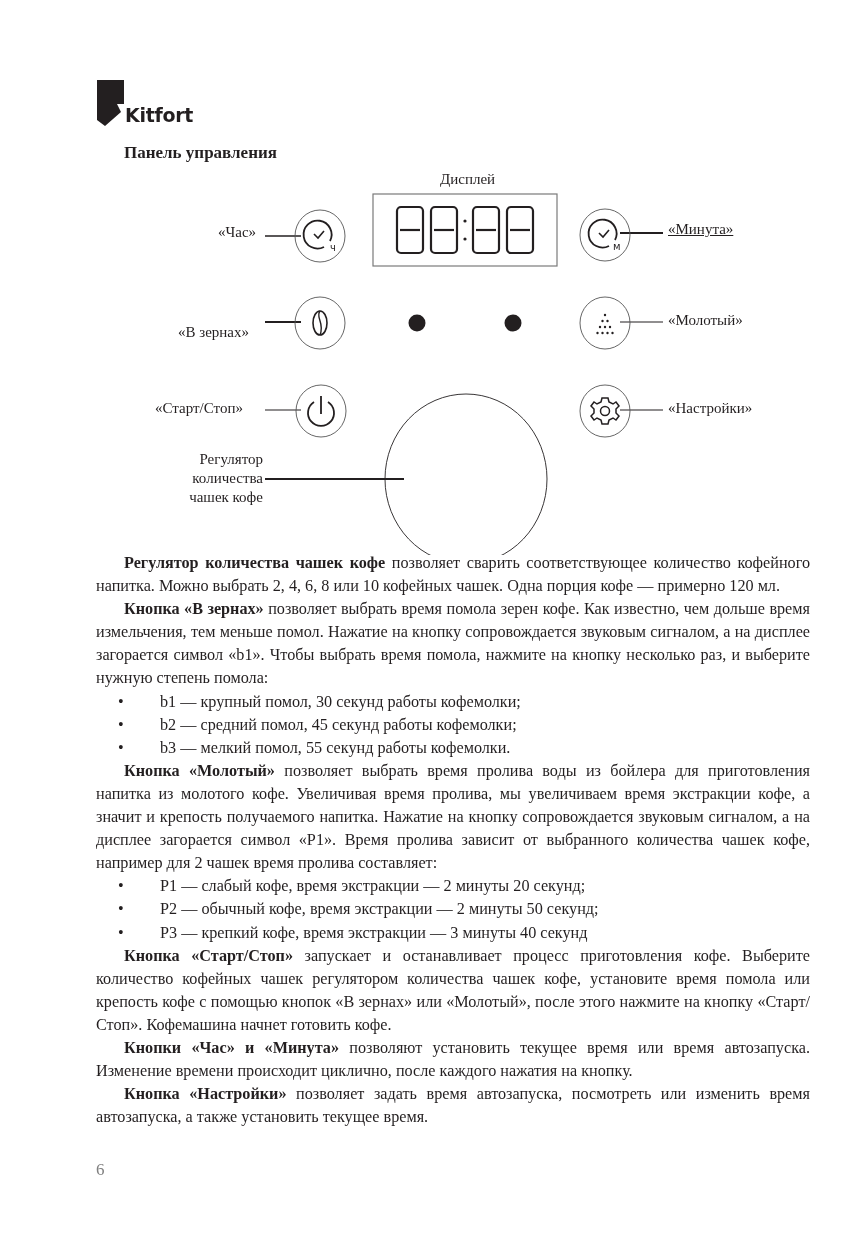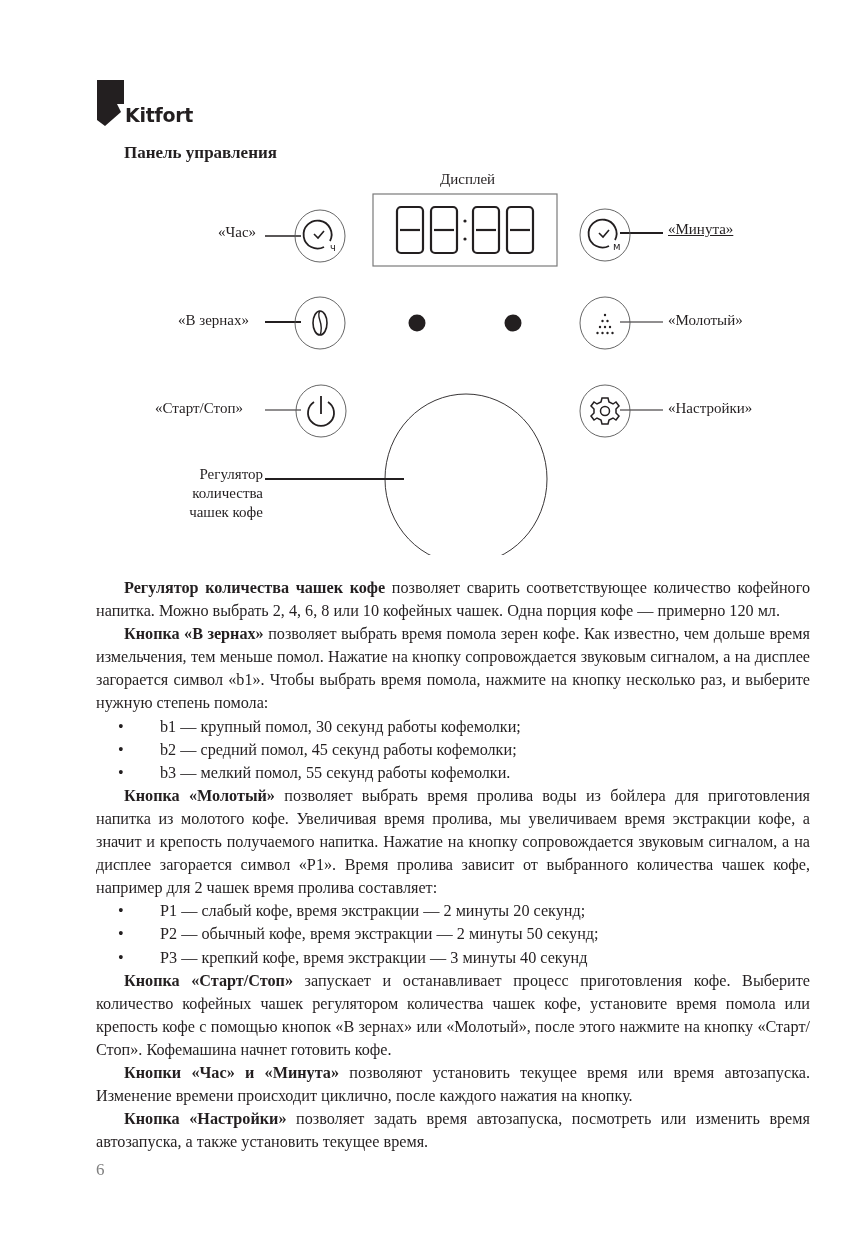--- a/index.html
+++ b/index.html
@@ -6,21 +6,21 @@
   body { width:867px; height:1247px; position:relative; overflow:hidden;
          font-family:"Liberation Serif", "DejaVu Serif", serif; color:#231f20; }
   .abs { position:absolute; }
   .logo { left:97px; top:80px; width:110px; height:50px; }
   .logo-text { position:absolute; left:28px; top:24px; font-family:"DejaVu Sans", sans-serif;
                font-weight:bold; font-size:19px; letter-spacing:-0.3px; color:#231f20; }
   .section-title { left:124px; top:143px; font-size:17px; font-weight:bold; }
   .diagram { left:0; top:165px; width:867px; height:390px; }
   .lbl { position:absolute; font-size:15px; white-space:nowrap; }
   .body-text { left:96px; top:552px; width:714px; font-size:16.2px; line-height:23.1px;
-               text-align:justify;margin-top:25px; }
+               text-align:justify; }
   .body-text p { margin:0; text-indent:28px; }
   .body-text b { font-weight:bold; }
   .bullets { margin:0; padding:0; list-style:none; }
   .bullets li { position:relative; padding-left:64px; text-align:left; }
   .bullets li .dot { position:absolute; left:22px; }
   .page-num { left:96px; top:1160px; font-size:17px; color:#808080; }
 </style>
 </head>
 <body>
 
@@ -99,21 +99,21 @@
   </div>
   <div class="lbl" style="left:668px;top:56px;text-decoration:underline;">«Минута»</div>
 
   <div class="abs" style="left:294px;top:131px;width:52px;height:54px;">
     <svg width="52" height="54" viewBox="0 0 52 54">
       <ellipse cx="26" cy="27" rx="25" ry="26" fill="none" stroke="#555" stroke-width="0.9"></ellipse>
       <ellipse cx="26" cy="27" rx="7" ry="12" fill="none" stroke="#231f20" stroke-width="1.6"></ellipse>
       <path d="M26 15 C21 21 31 27 26 39" fill="none" stroke="#231f20" stroke-width="1.4"></path>
     </svg>
   </div>
-  <div class="lbl" style="left:178px;top:147px;">«В зернах»</div>
+  <div class="lbl" style="left:178px;top:159px;">«В зернах»</div>
 
   <div class="abs" style="left:579px;top:131px;width:52px;height:54px;">
     <svg width="52" height="54" viewBox="0 0 52 54">
       <ellipse cx="26" cy="27" rx="25" ry="26" fill="none" stroke="#555" stroke-width="0.9"></ellipse>
       <g fill="#231f20">
         <circle cx="26" cy="19" r="1.2"></circle>
         <circle cx="23.5" cy="25" r="1.2"></circle>
           <circle cx="28.5" cy="25" r="1.2"></circle>
         <circle cx="21" cy="31" r="1.2"></circle>
           <circle cx="26" cy="31" r="1.2"></circle>
@@ -140,21 +140,21 @@
     <svg width="52" height="54" viewBox="0 0 52 54">
       <ellipse cx="26" cy="27" rx="25" ry="26" fill="none" stroke="#555" stroke-width="0.9"></ellipse>
       <g transform="translate(26,27)" fill="none" stroke="#231f20" stroke-width="1.5">
         <path d="M-3 -13 L3 -13 L4 -9 L8 -7 L11 -9 L14 -5 L11 -2 L11 2 L14 5 L11 9 L8 7 L4 9 L3 13 L-3 13 L-4 9 L-8 7 L-11 9 L-14 5 L-11 2 L-11 -2 L-14 -5 L-11 -9 L-8 -7 L-4 -9 Z"></path>
         <circle cx="0" cy="0" r="4.5"></circle>
       </g>
     </svg>
   </div>
   <div class="lbl" style="left:668px;top:235px;">«Настройки»</div>
 
-  <div class="lbl" style="left:160px;top:285px;width:103px;text-align:right;line-height:19px;margin-top:15px;">
+  <div class="lbl" style="left:160px;top:285px;width:103px;text-align:right;line-height:19px;">
     <div>Регулятор</div>
     <div>количества</div>
     <div>чашек кофе</div>
   </div>
 </div>
 
 <div class="abs body-text">
   <p><b>Регулятор количества чашек кофе</b><span> позволяет сварить соответствующее количество кофейного напитка. Можно выбрать 2, 4, 6, 8 или 10 кофейных чашек. Одна порция кофе — примерно 120 мл.</span></p>
   <p><b>Кнопка «В зернах»</b><span> позволяет выбрать время помола зерен кофе. Как известно, чем дольше время измельчения, тем меньше помол. Нажатие на кнопку сопровождается звуковым сигналом, а на дисплее загорается символ «b1». Чтобы выбрать время помола, нажмите на кнопку несколько раз, и выберите нужную степень помола:</span></p>
   <ul class="bullets">

